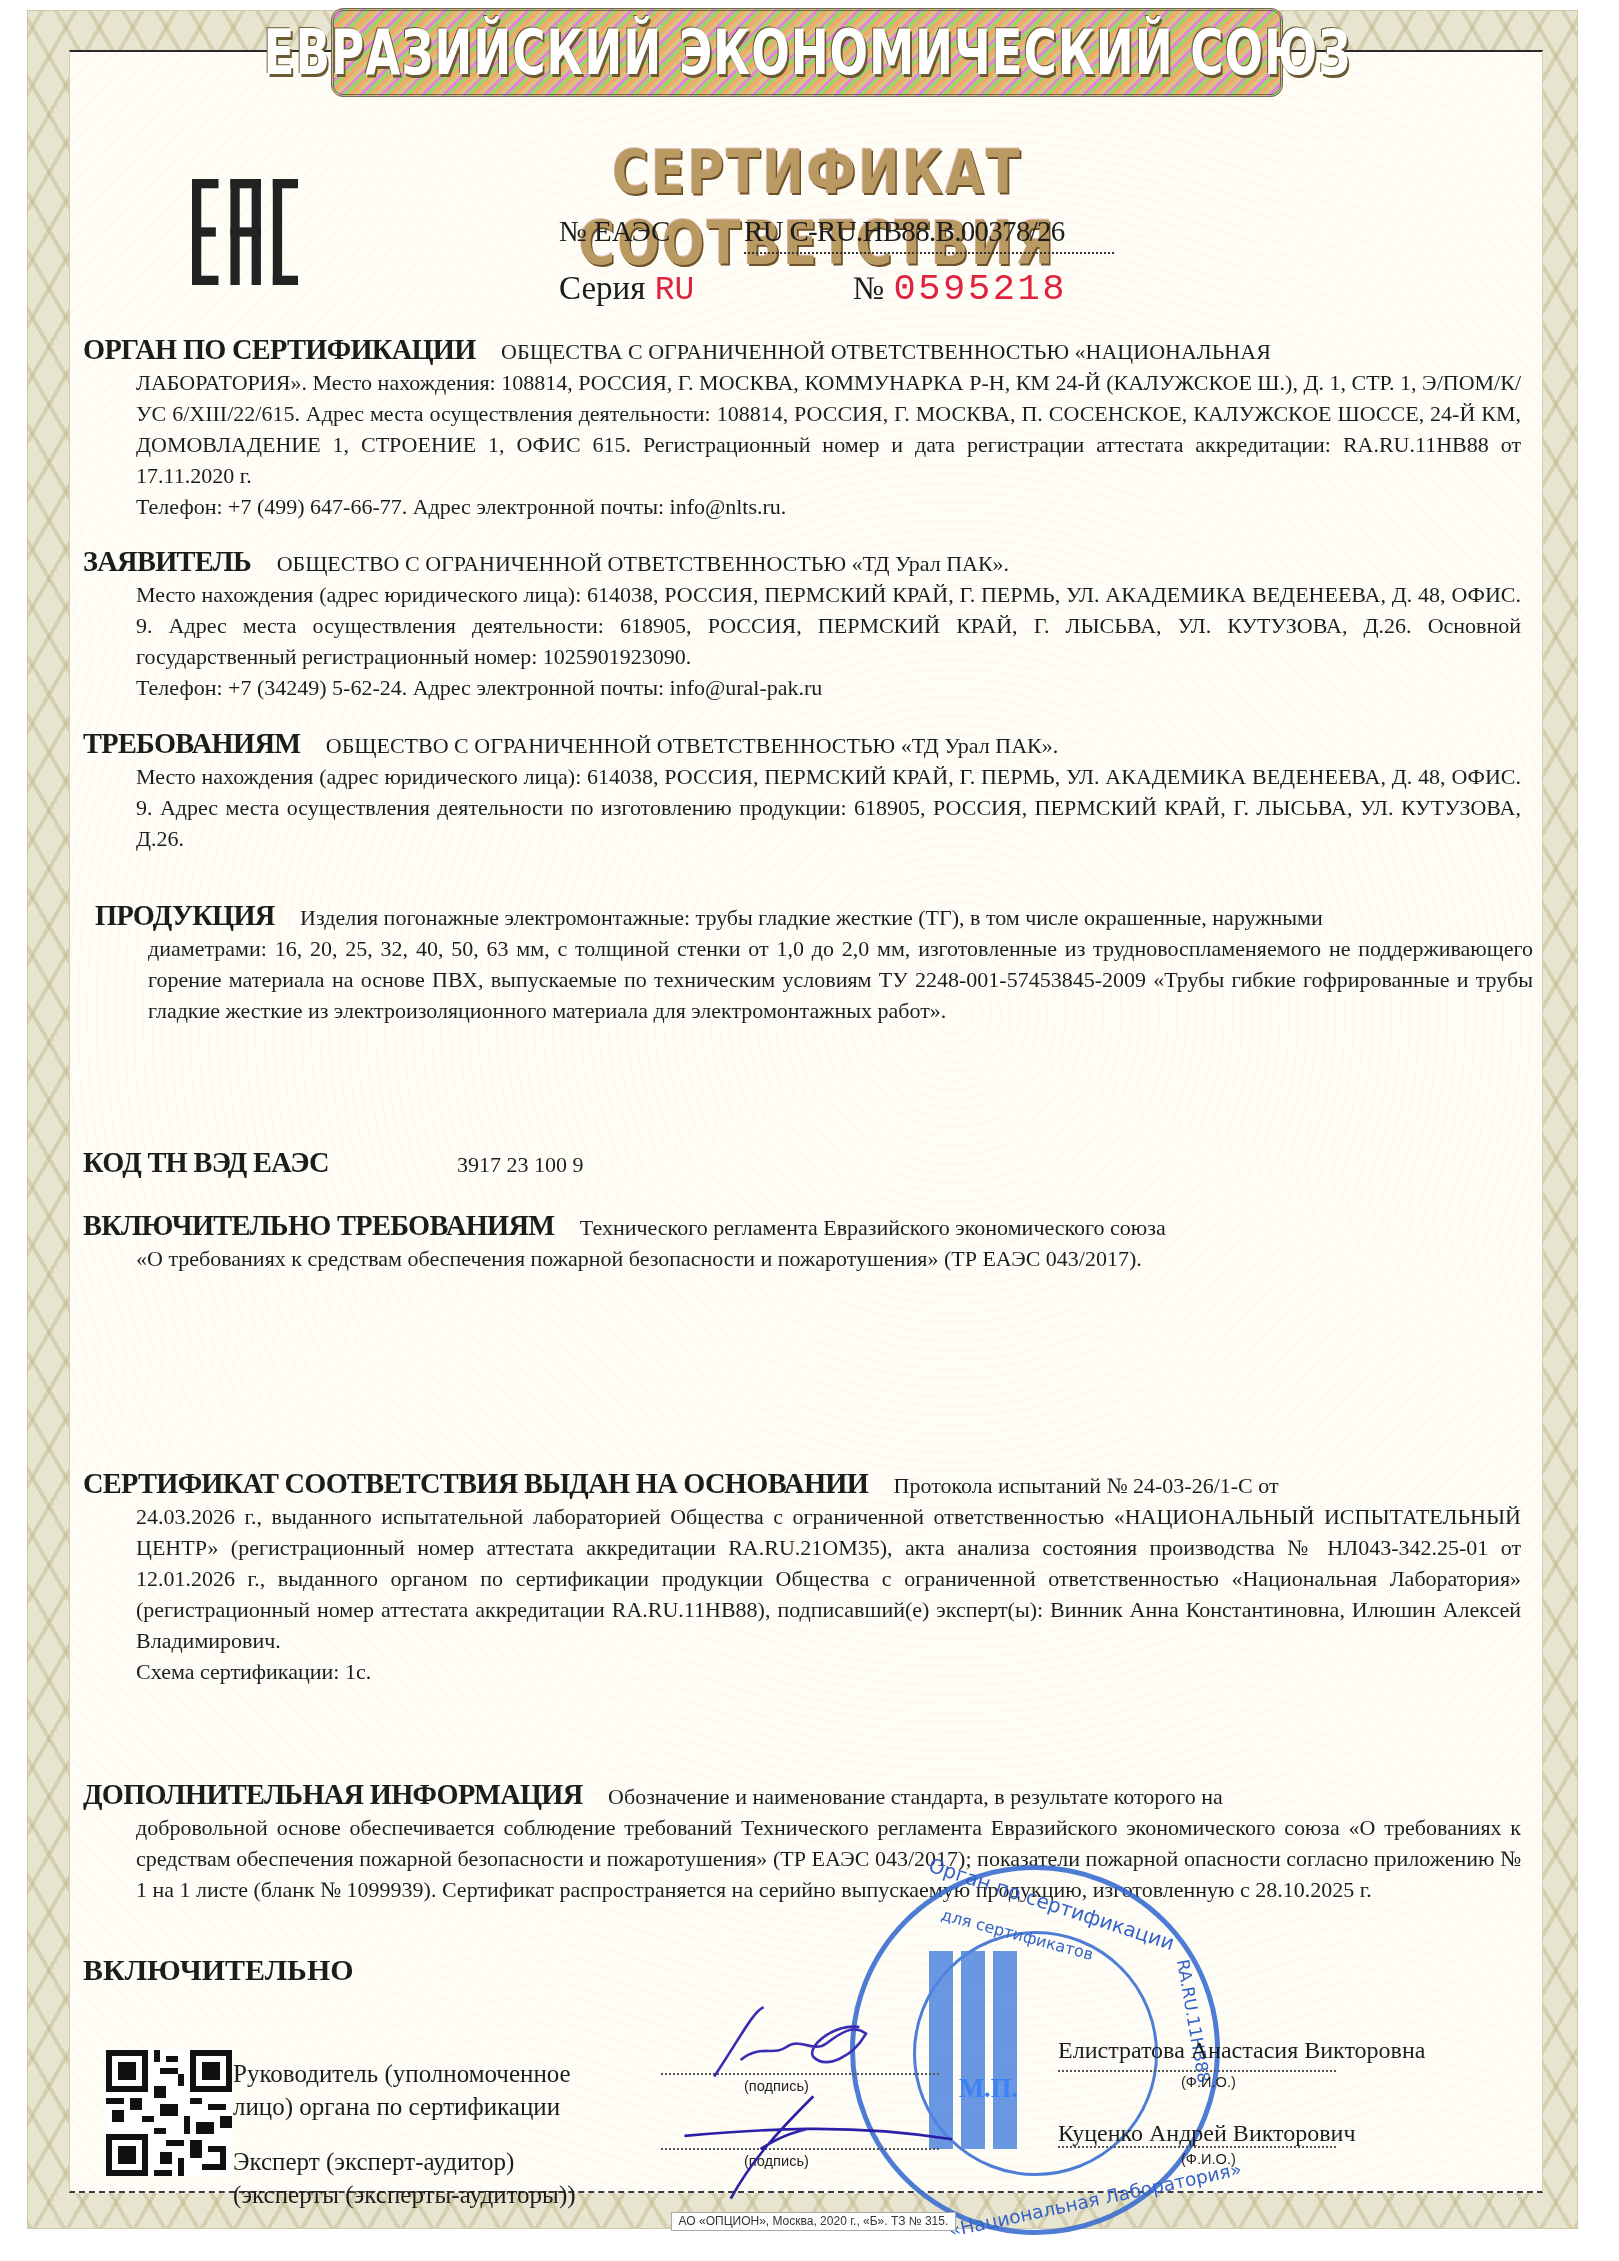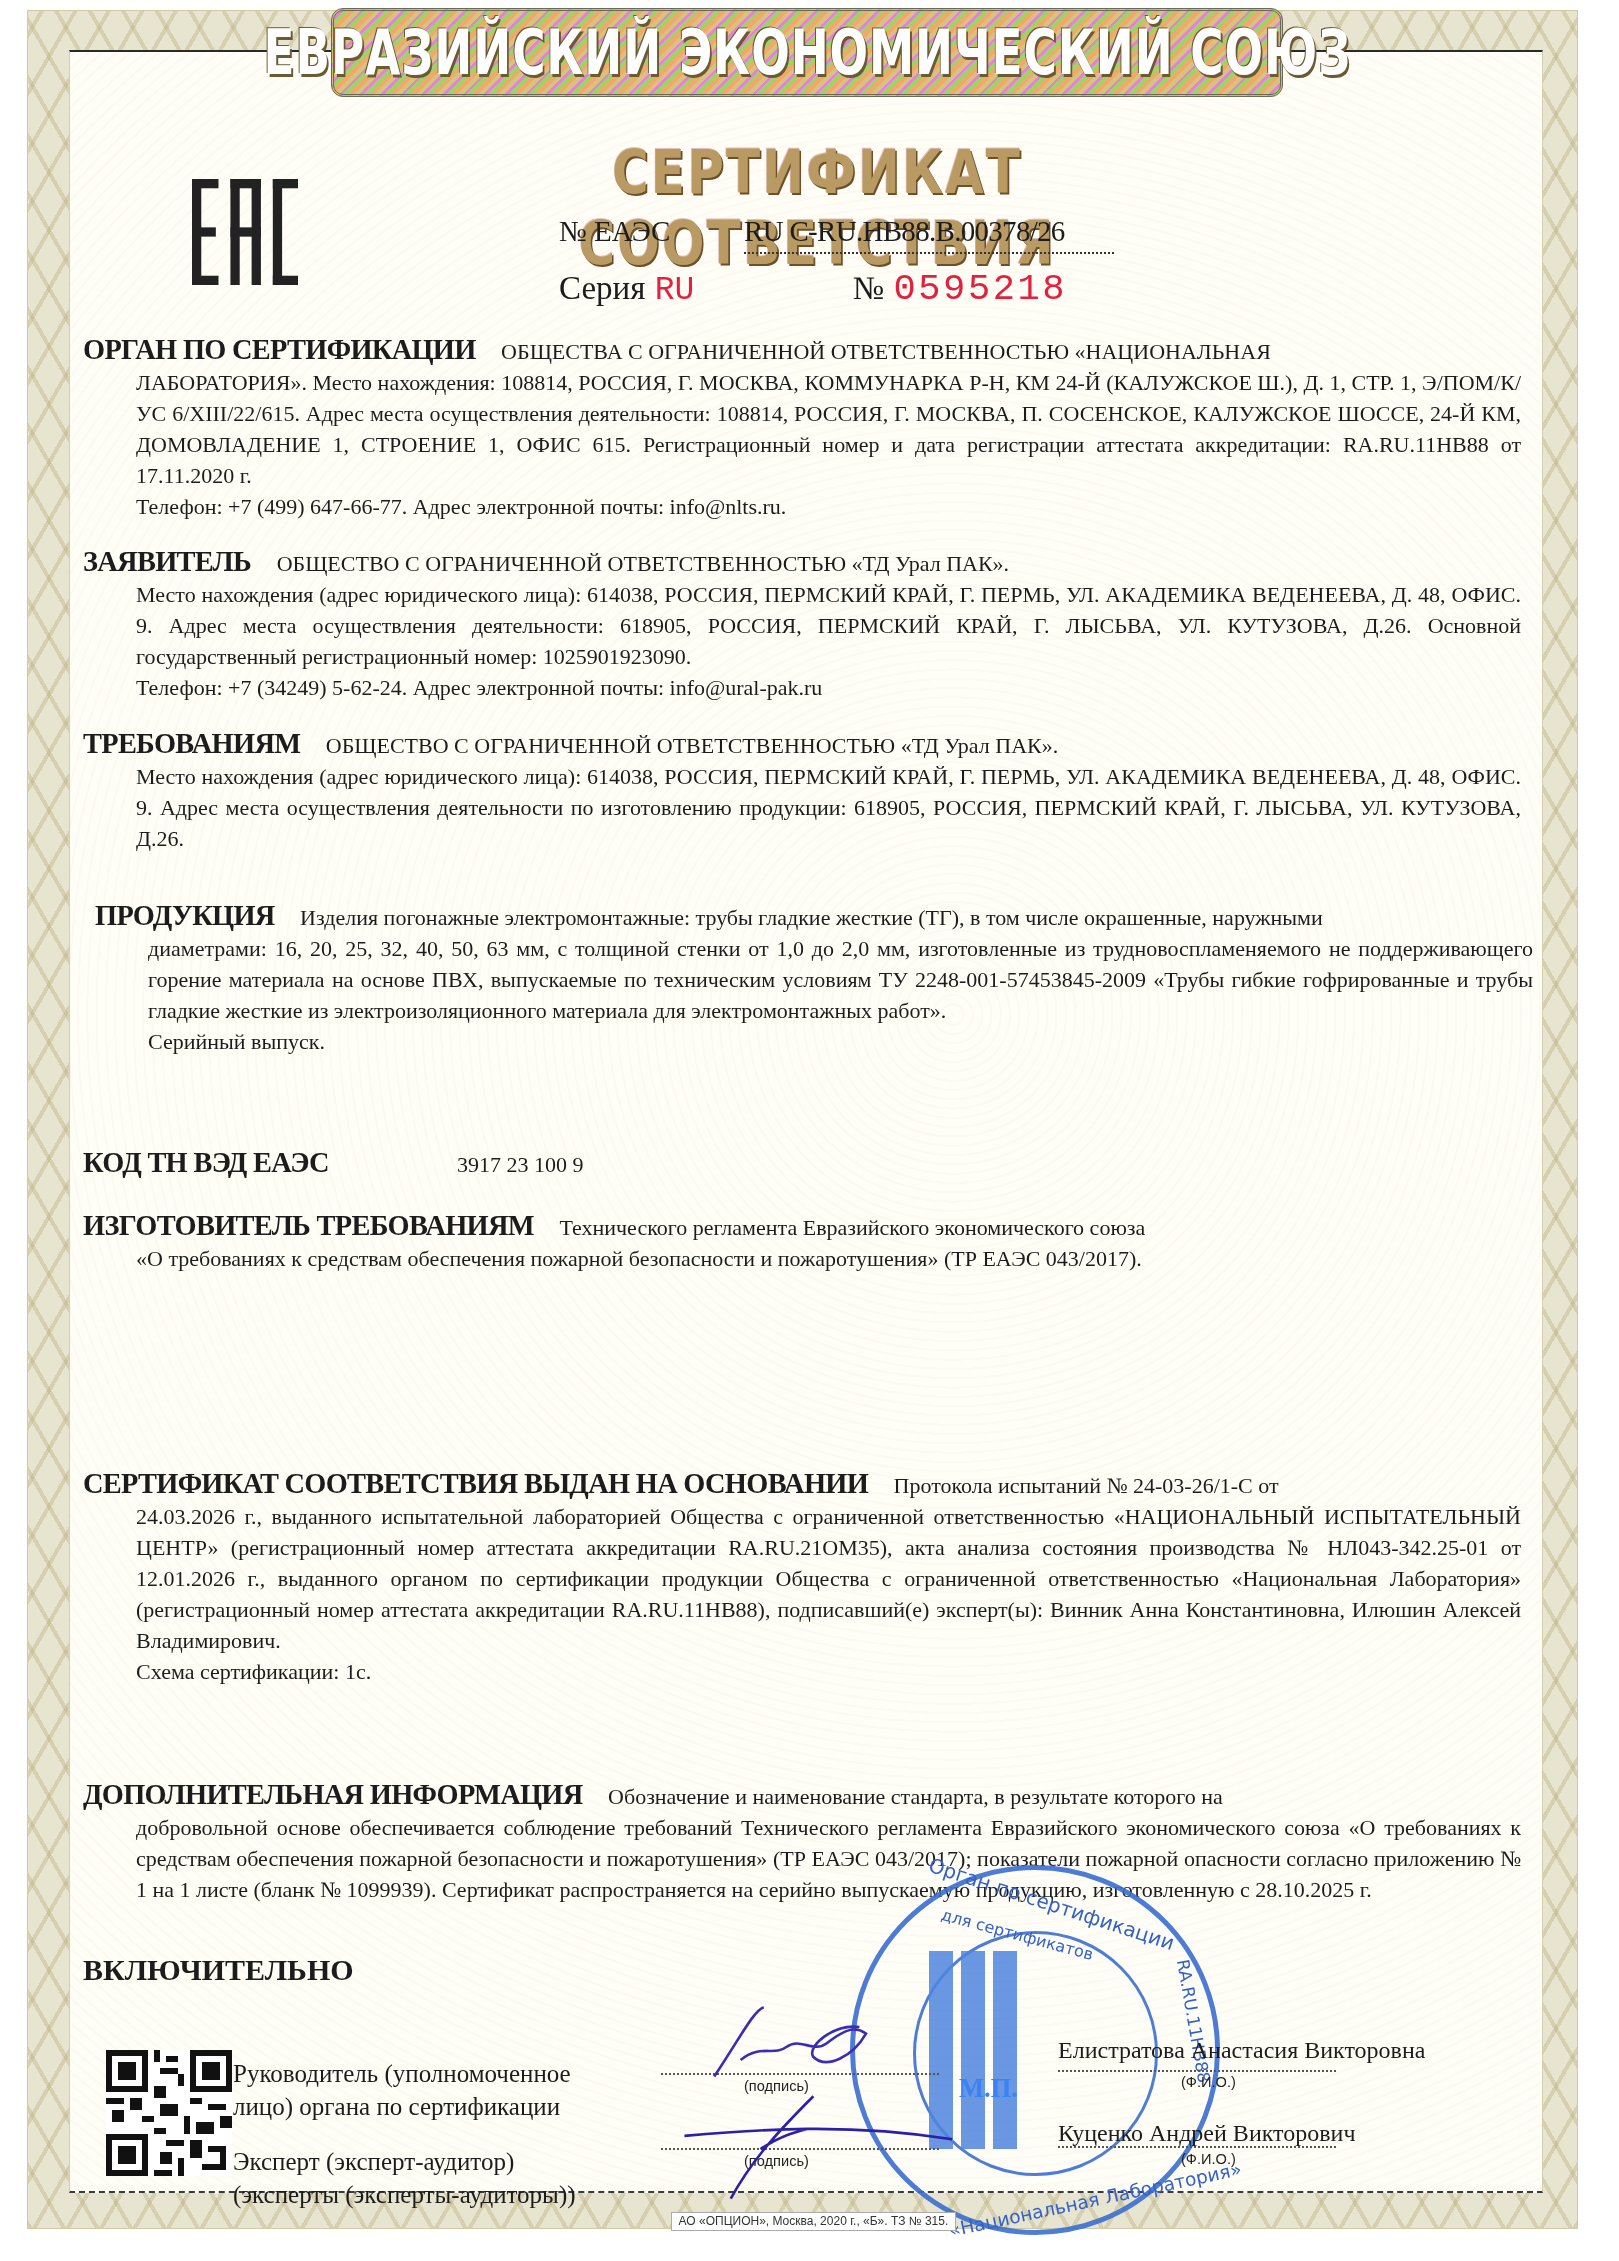--- a/index.html
+++ b/index.html
@@ -170,30 +170,29 @@
 <div class="section" style="top:728px;">
   <span class="head">ТРЕБОВАНИЯМ</span>
   <span class="lead">ОБЩЕСТВО С ОГРАНИЧЕННОЙ ОТВЕТСТВЕННОСТЬЮ «ТД Урал ПАК».</span>
   <span class="body-indent">Место нахождения (адрес юридического лица): 614038, РОССИЯ, ПЕРМСКИЙ КРАЙ, Г. ПЕРМЬ, УЛ. АКАДЕМИКА ВЕДЕНЕЕВА, Д. 48, ОФИС. 9. Адрес места осуществления деятельности по изготовлению продукции: 618905, РОССИЯ, ПЕРМСКИЙ КРАЙ, Г. ЛЫСЬВА, УЛ. КУТУЗОВА, Д.26.</span>
 </div>
 
 <div class="section" style="top:900px;margin-left:12px;">
   <span class="head">ПРОДУКЦИЯ</span>
   <span class="lead">Изделия погонажные электромонтажные: трубы гладкие жесткие (ТГ), в том числе окрашенные, наружными</span>
   <span class="body-indent">диаметрами: 16, 20, 25, 32, 40, 50, 63 мм, с толщиной стенки от 1,0 до 2,0 мм, изготовленные из трудновоспламеняемого не поддерживающего горение материала на основе ПВХ, выпускаемые по техническим условиям ТУ 2248-001-57453845-2009 «Трубы гибкие гофрированные и трубы гладкие жесткие из электроизоляционного материала для электромонтажных работ».</span>
-  <span class="body-indent" style="text-align:left">Серийный выпуск.</span>
 </div>
 
 <div class="kod-row">
   <span class="head">КОД ТН ВЭД ЕАЭС</span>
   <span class="val">3917 23 100 9</span>
 </div>
 
 <div class="section" style="top:1210px;">
-  <span class="head">ИЗГОТОВИТЕЛЬ ТРЕБОВАНИЯМ</span>
+  <span class="head">ВКЛЮЧИТЕЛЬНО ТРЕБОВАНИЯМ</span>
   <span class="lead">Технического регламента Евразийского экономического союза</span>
   <span class="body-indent" style="text-align:left">«О требованиях к средствам обеспечения пожарной безопасности и пожаротушения» (ТР ЕАЭС 043/2017).</span>
 </div>
 
 <div class="section" style="top:1468px;">
   <span class="head">СЕРТИФИКАТ СООТВЕТСТВИЯ ВЫДАН НА ОСНОВАНИИ</span>
   <span class="lead">Протокола испытаний № 24-03-26/1-С от</span>
   <span class="body-indent">24.03.2026 г., выданного испытательной лабораторией Общества с ограниченной ответственностью «НАЦИОНАЛЬНЫЙ ИСПЫТАТЕЛЬНЫЙ ЦЕНТР» (регистрационный номер аттестата аккредитации RA.RU.21ОМ35), акта анализа состояния производства № НЛ043-342.25-01 от 12.01.2026 г., выданного органом по сертификации продукции Общества с ограниченной ответственностью «Национальная Лаборатория» (регистрационный номер аттестата аккредитации RA.RU.11НВ88), подписавший(е) эксперт(ы): Винник Анна Константиновна, Илюшин Алексей Владимирович.</span>
   <span class="body-indent" style="text-align:left">Схема сертификации: 1с.</span>
 </div>

